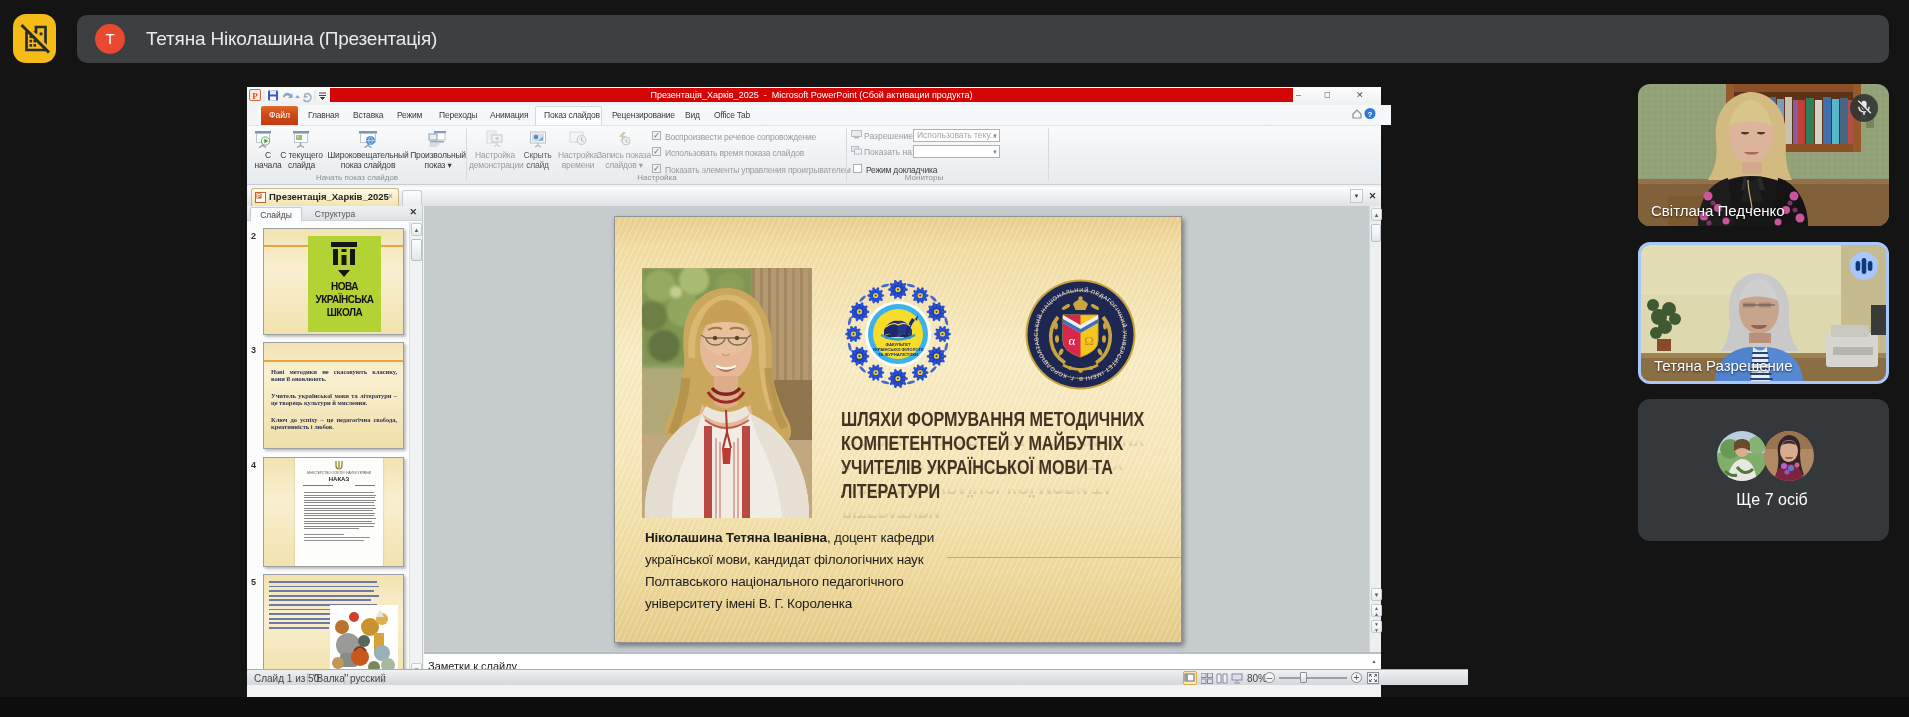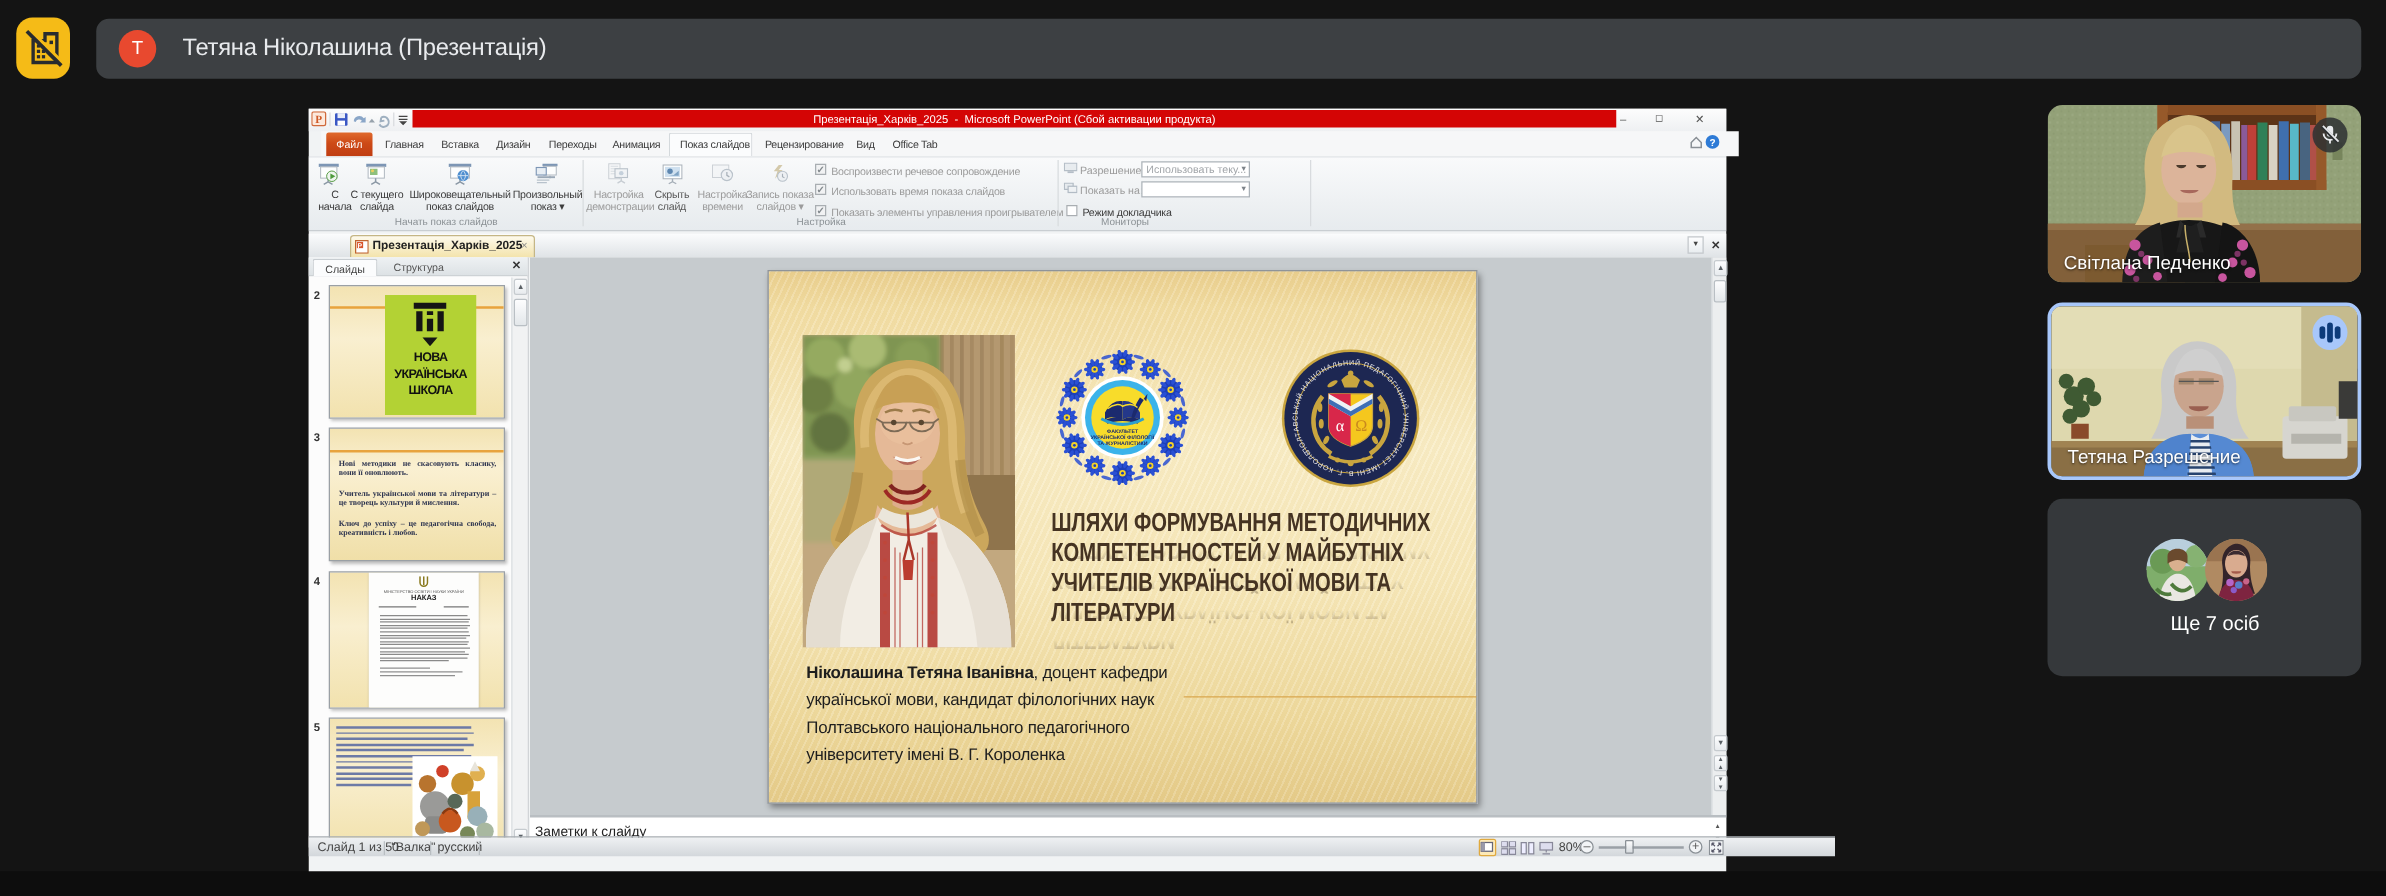--- a/index.html
+++ b/index.html
@@ -42,21 +42,21 @@
   .cbx { position:absolute; width:9px; height:9px; border:1px solid #a9aeb2; background:#f1f2f3;
      color:#82888d; font-size:8px; line-height:8px; text-align:center; font-weight:bold;}
   .ddl { position:absolute; height:13px; width:87px; background:#fff; border:1px solid #abb2b8;
      font-size:8.5px; color:#a0a4a8; line-height:11px; padding-left:3px; }
   .dda { position:absolute; color:#7e848a; font-size:6px; }
 
   #otabbar { left:0; top:100px; width:1134px; height:19px;
      background:linear-gradient(#fbfcfd,#dfe3e6); }
   #otab { left:4px; top:1px; width:148px; height:18px;
      background:linear-gradient(#fefaec,#f3e3ab); border:1px solid #c5b684; border-bottom:none;
-     border-radius:3px 3px 0 0; font-size:9.5px; font-weight:bold; color:#222;margin-left:29px; }
+     border-radius:3px 3px 0 0; font-size:9.5px; font-weight:bold; color:#222; }
   #otabstub { left:155px; top:3px; width:20px; height:16px; background:linear-gradient(#fcfdfe,#e9edf0);
      border:1px solid #c9ced2; border-bottom:none; border-radius:3px 3px 0 0; }
 
   #lpanel { left:0; top:119px; width:176px; height:472px; background:#fcfcfc; border-right:1px solid #c3c8cb; }
   #ptabs { left:0; top:0; width:175px; height:15px; background:linear-gradient(#eef1f3,#dde2e5);
      border-bottom:1px solid #cdd2d5; font-size:8.5px; color:#444; }
   .thumb { position:absolute; left:16px; width:141px; background:#f7e8bb; border:1px solid #9aa0a5;
      box-shadow:1.5px 2px 2.5px rgba(0,0,0,0.25); overflow:hidden;}
   .tnum { position:absolute; left:4px; font-size:9px; font-weight:bold; color:#333; }
   #pscroll { left:162px; top:16px; width:13px; height:456px; background:#f1f2f3; border-left:1px solid #dadee1;}
@@ -136,21 +136,21 @@
       <path d="M2 7 l4 -4 4 4 v4 h-8 z" fill="none" stroke="#8a9096" stroke-width="1.2"></path>
       <circle cx="19" cy="6.5" r="5.5" fill="#2e7bd6"></circle>
       <text x="19" y="9.5" font-size="8" font-weight="bold" fill="#fff" text-anchor="middle">?</text>
     </svg>
 
     <div id="tabrow" class="abs">
       <div id="activetab" class="abs"></div>
       <div id="ftab" class="abs">Файл</div>
       <div class="rtab" style="left:51px;">Главная</div>
       <div class="rtab" style="left:96px;">Вставка</div>
-      <div class="rtab" style="left:140px;">Дизайн</div>
+      <div class="rtab" style="left:140px;">Режим</div>
       <div class="rtab" style="left:182px;">Переходы</div>
       <div class="rtab" style="left:233px;">Анимация</div>
       <div class="rtab" style="left:287px;">Показ слайдов</div>
       <div class="rtab" style="left:355px;">Рецензирование</div>
       <div class="rtab" style="left:428px;">Вид</div>
       <div class="rtab" style="left:457px;">Office Tab</div>
     </div>
 
     <div id="ribbon" class="abs">
 
@@ -245,21 +245,21 @@
         <rect x="0.5" y="0.5" width="7" height="5" fill="#dfe5ea" stroke="#8a98a6"></rect>
           <rect x="3.5" y="3" width="7" height="5" fill="#eef1f4" stroke="#8a98a6"></rect>
       </svg>
       <div class="abs" style="left:617px;top:21px;font-size:8.5px;color:#9b9b9b;">Показать на:</div>
       <div class="ddl" style="left:666px;top:19px;"></div>
       <div class="dda" style="left:745px;top:23px;">▼</div>
       <div class="cbrow abs" style="left:606px;top:38px;">
           <span class="cbx" style="background:#fff;color:#fff;">&nbsp;</span>
           <span class="cbtxt" style="color:#3c3c3c;">Режим докладчика</span>
         </div>
-      <div class="rlabel" style="left:573px;width:160px;">Мониторы</div>
+      <div class="rlabel" style="left:597px;width:160px;">Мониторы</div>
       <div class="rsep" style="left:801px;"></div>
     </div>
 
     <div id="otabbar" class="abs">
       <div id="otabstub" class="abs"></div>
       <div id="otab" class="abs">
         <svg style="position:absolute;left:3px;top:3px;" width="11" height="11" viewBox="0 0 11 11">
           <rect x="0.5" y="0.5" width="10" height="10" fill="#fff" stroke="#c0642f"></rect>
           <rect x="1.5" y="1.5" width="5" height="5" fill="#d8542a"></rect>
           <text x="3.8" y="6.3" font-size="5.5" fill="#fff" text-anchor="middle" font-weight="bold">P</text>

